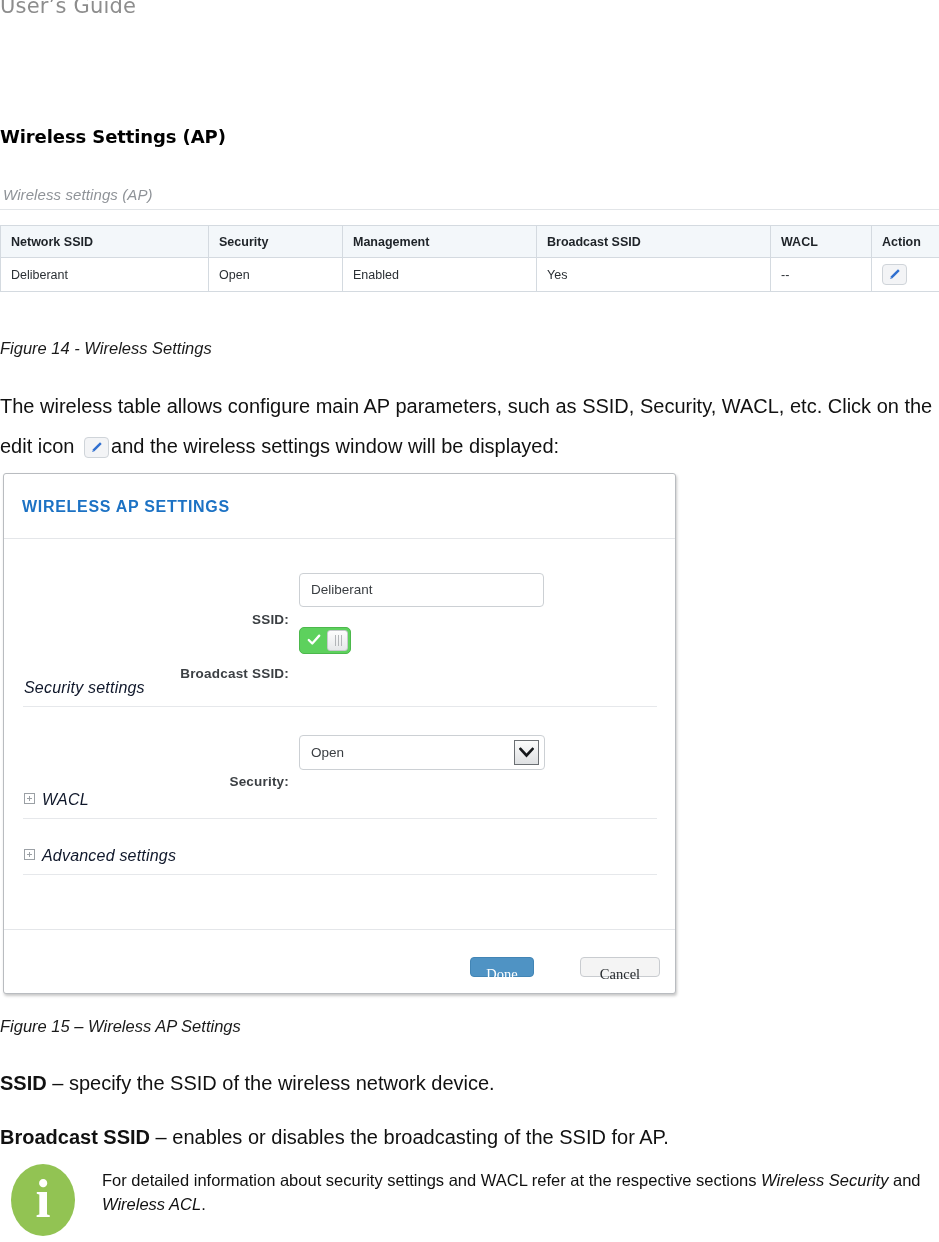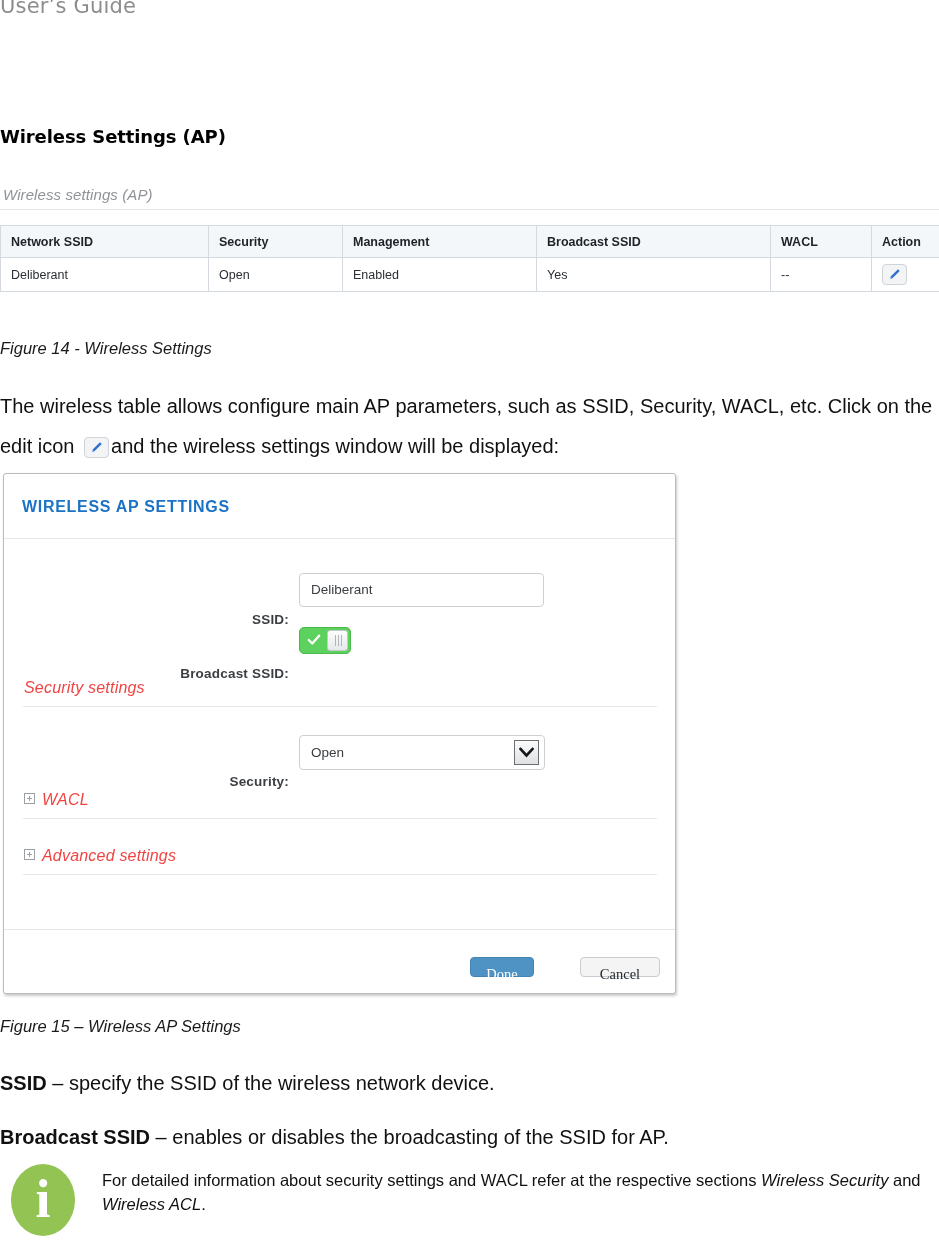--- a/index.html
+++ b/index.html
@@ -265,21 +265,21 @@
   
   .subsection {
     position: absolute;
     left: 0;
     width: 100%;
   }
   .subsection .sub-label {
     font-family: "Liberation Sans", sans-serif;
     font-style: italic;
     font-size: 16px;
-    color: #ef4444;
+    color: #0f172a;
     padding-left: 20px;
     letter-spacing: 0.2px;
     white-space: nowrap;
   }
   .subsection .sub-rule {
     margin: 9px 18px 0 19px;
     height: 1px;
     background: #e6e8eb;
   }
   .expander {

